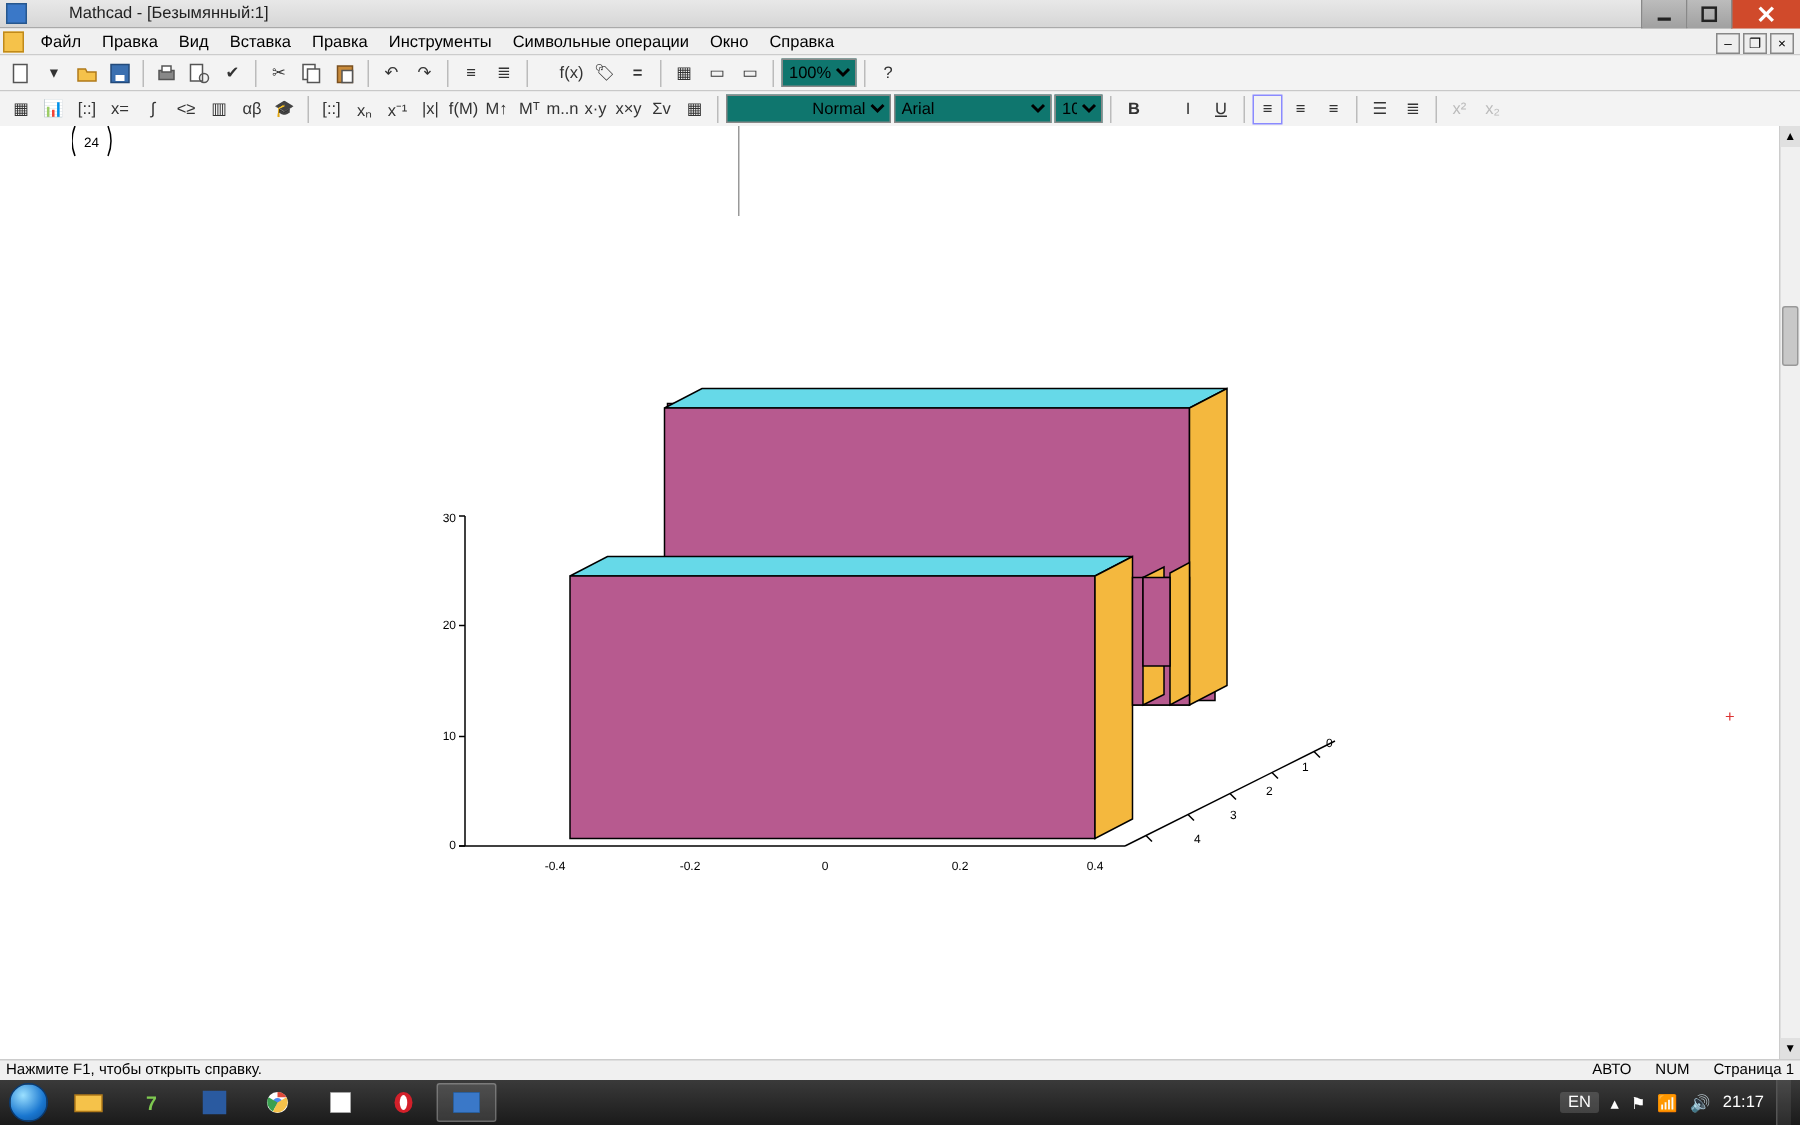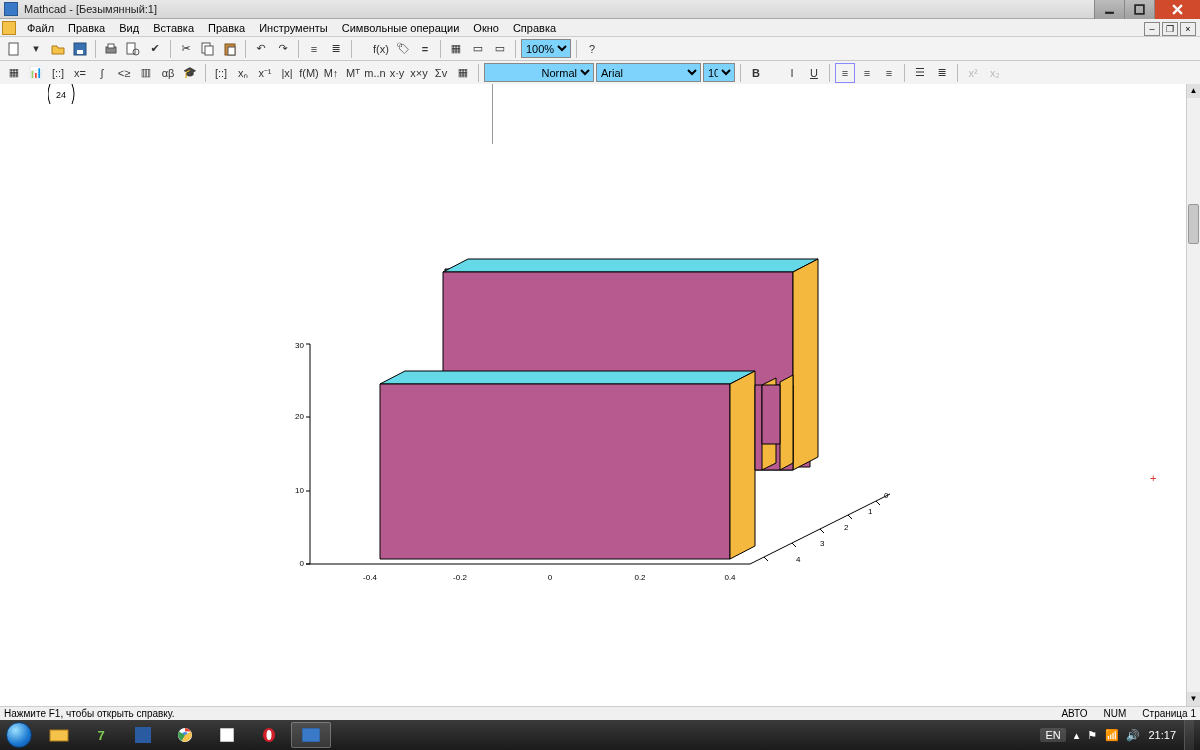--- a/index.html
+++ b/index.html
@@ -1,42 +1,42 @@
 <!DOCTYPE html>
 <html><head>
 <meta charset="utf-8">
 <style>
   * { box-sizing: border-box; margin: 0; padding: 0; font-family: Tahoma, Arial, sans-serif; }
   body { width: 1200px; height: 750px; overflow: hidden; background: #fff; position: relative; }
 
   
   .titlebar { height: 19px; background: linear-gradient(#e8e8e8,#d6d6d6); display:flex; align-items:center; border-bottom:1px solid #aaa; }
   .titlebar .icon { width:14px; height:14px; margin:0 4px; background:#3a78c8; border:1px solid #26578e; display:inline-block;}
-  .titlebar .title { font-size:11px; color:#222; flex:1; padding-left:2px;}
+  .titlebar .title { font-size:11px; color:#222; flex:1; padding-left:2px;margin-left:22px;}
   .winbtns { display:flex; height:100%;}
   .winbtn { width:30px; height:19px; display:flex; align-items:center; justify-content:center; border-left:1px solid #888; background:#d0d0d0; font-size:12px; color:#222;}
   .winbtn.min {background:linear-gradient(#bcbcbc,#a0a0a0);}
   .winbtn.max {background:linear-gradient(#bcbcbc,#a0a0a0);}
   .winbtn.close { background:#d04a2b; color:#fff; width:46px; font-weight:bold;}
   .winbtn svg{width:11px;height:11px;}
 
   
   .mdi-controls { position:absolute; right:4px; top:22px; display:flex; gap:2px;}
   .mdi-controls .mdi-btn{ width:16px;height:14px;border:1px solid #888; background:#eee; font-size:9px; line-height:12px; text-align:center;}
 
   
   .menubar { height:18px; background:#f0f0f0; display:flex; align-items:center; padding:0 2px; font-size:11px; border-bottom:1px solid #ccc;}
   .menubar .m-icon{width:14px;height:14px; margin-right:4px; background:#f5c24a;border:1px solid #c08a1a;}
   .menubar span.menu { padding:1px 7px; cursor:default;}
 
   
   .toolbar { height:24px; background:#f3f3f3; border-bottom:1px solid #c8c8c8; display:flex; align-items:center; padding:0 4px; gap:2px;}
   .tb-sep{ width:1px;height:18px;background:#bbb;margin:0 3px;}
   .tb-btn{ width:20px;height:20px;border:1px solid transparent; display:flex;align-items:center;justify-content:center; font-size:11px; color:#333;}
-  .tb-combo{ height:19px; font-size:11px; border:1px solid #888; background:#7dd3fc; padding:0 2px;}
+  .tb-combo{ height:19px; font-size:11px; border:1px solid #888; background:#0f766e; padding:0 2px;}
   .tb-combo.zoom{width:50px;}
   .tb-combo.style{width:110px;text-align:right;}
   .tb-combo.font{width:105px;}
   .tb-combo.size{width:32px;}
   .tb-btn.bold{font-weight:bold;}
   .tb-btn.italic{margin-left:14px;}
   .tb-btn.underline{text-decoration:underline;}
 
   
   .docarea{ position:absolute; top:84px; left:0; right:14px; bottom:44px; background:#fff; overflow:hidden;}

